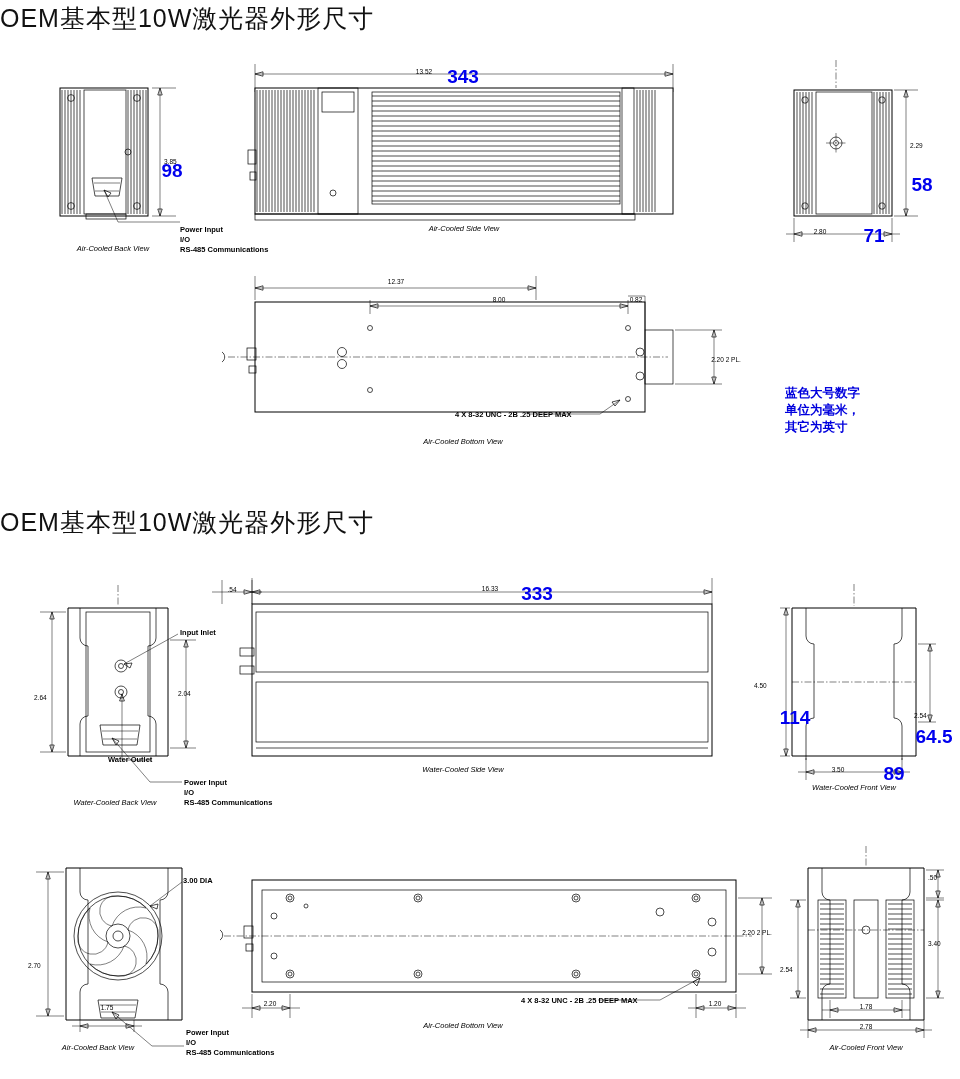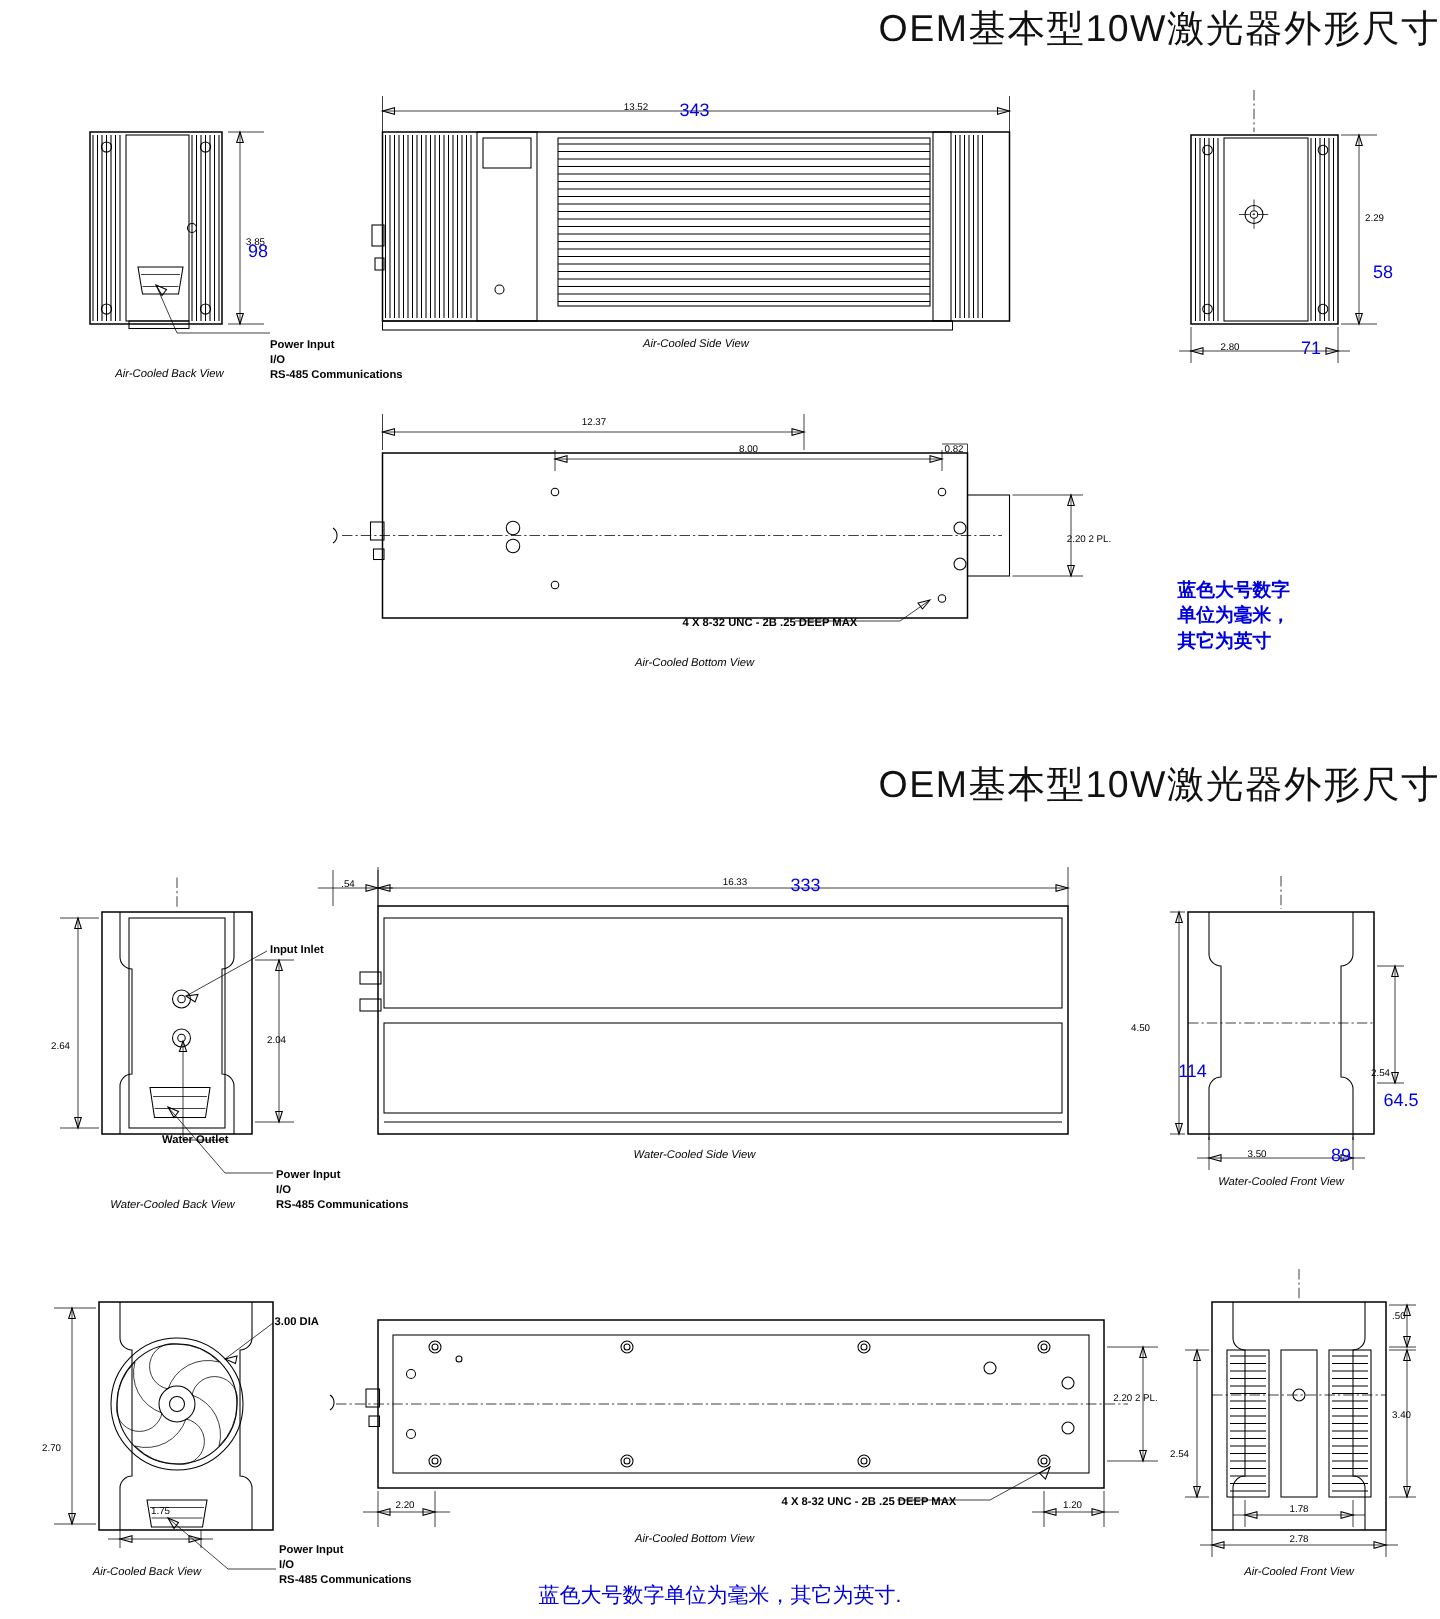--- a/index.html
+++ b/index.html
@@ -1,25 +1,25 @@
 <!DOCTYPE html>
 <html><head>
 <meta charset="utf-8">
 <style>
   html,body{margin:0;padding:0;background:#ffffff;}
   body{width:960px;height:1079px;position:relative;font-family:"Liberation Sans",sans-serif;color:#000;}
   .sheet{position:absolute;left:0;top:0;width:960px;height:1079px;}
-  .title{position:absolute;width:100%;text-align:right;font-size:25px;letter-spacing:1px;color:#111;}
+  .title{position:absolute;width:100%;text-align:left;font-size:25px;letter-spacing:1px;color:#111;}
   .t1{top:2px;}
   .t2{top:506px;}
   .lbl{position:absolute;font-size:7.5px;color:#000;white-space:nowrap;font-weight:bold;}
   .cap{position:absolute;font-size:7.5px;color:#000;white-space:nowrap;transform:translateX(-50%);font-style:italic;}
   .dim{position:absolute;font-size:6.5px;color:#000;white-space:nowrap;transform:translateX(-50%);}
   .dimL{position:absolute;font-size:6.5px;color:#000;white-space:nowrap;}
-  .big{position:absolute;font-size:12px;font-weight:normal;color:#0000ee;white-space:nowrap;transform:translateX(-50%);}
+  .big{position:absolute;font-size:19px;font-weight:bold;color:#0000ee;white-space:nowrap;transform:translateX(-50%);}
   .note{position:absolute;font-size:12.5px;font-weight:bold;color:#0000dd;line-height:17px;white-space:nowrap;}
   .note2{position:absolute;font-size:14px;color:#0000dd;white-space:nowrap;transform:translateX(-50%);}
   svg{position:absolute;left:0;top:0;overflow:visible;}
   .ln{stroke:#000;stroke-width:.7;fill:none;}
   .lnt{stroke:#000;stroke-width:.5;fill:none;}
   .ctr{stroke:#000;stroke-width:.5;fill:none;stroke-dasharray:7 2 1.5 2;}
   .bd{stroke:#000;stroke-width:1;fill:#fff;}
   .hatch{stroke:#000;stroke-width:.7;fill:none;}
 </style>
 </head>
@@ -545,15 +545,14 @@
   <div class="lbl" style="left:521px;top:996px">4 X 8-32 UNC - 2B .25 DEEP MAX</div>
   <div class="cap" style="left:463px;top:1021px">Air-Cooled Bottom View</div>
 
   <div class="dimL" style="left:928px;top:874px">.50</div>
   <div class="dimL" style="left:928px;top:940px">3.40</div>
   <div class="dimL" style="left:780px;top:966px">2.54</div>
   <div class="dim" style="left:866px;top:1003px">1.78</div>
   <div class="dim" style="left:866px;top:1023px">2.78</div>
   <div class="cap" style="left:866px;top:1043px">Air-Cooled Front View</div>
 
-  <div class="note2" style="left:480px;top:1055px">蓝色大号数字单位为毫米，其它为英寸.</div>
 
 </div>
 
 </body></html>

